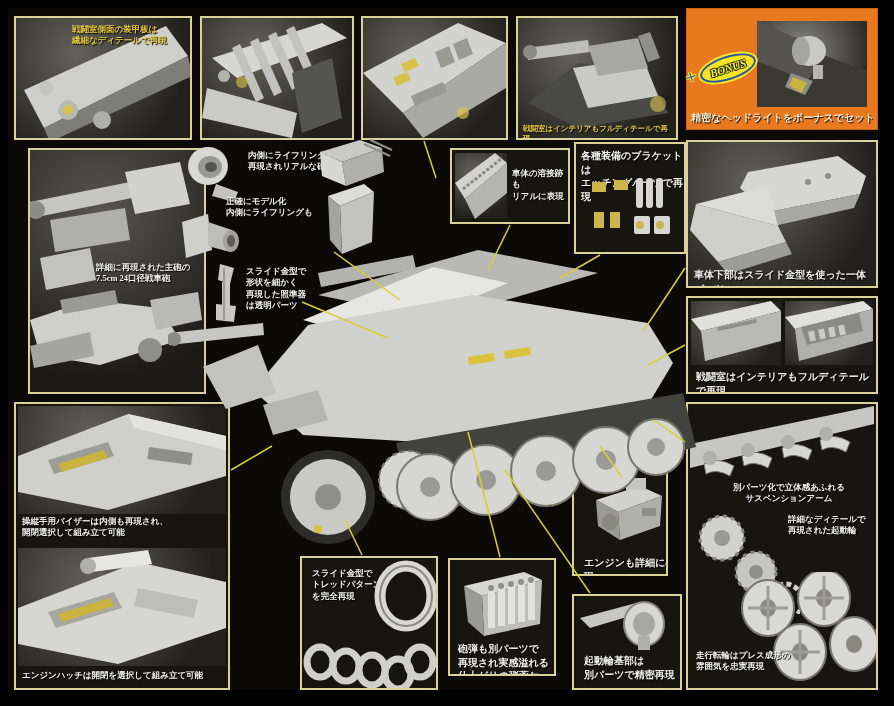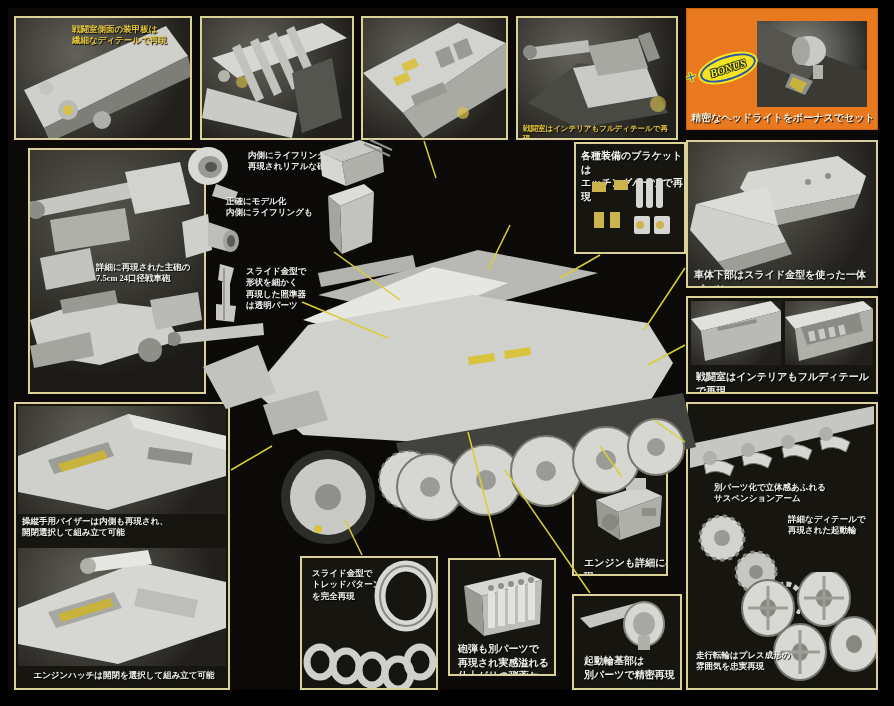--- a/index.html
+++ b/index.html
@@ -181,20 +181,31 @@
           <polygon points="6,42 26,44 24,60 6,58"></polygon>
         </g>
         <line x1="14" y1="6" x2="14" y2="58" stroke="#9a9a94" stroke-width="2"></line>
       </svg>
   </div>
   <div class="cap" style="left:246px;top:266px;width:90px;">スライド金型で
 形状を細かく
 再現した照準器
 は透明パーツ</div>
 
+  <div class="box" style="left:450px;top:148px;width:120px;height:76px;">
+    <div class="photo" style="left:3px;top:3px;width:52px;height:66px;">
+      <svg viewBox="0 0 52 66">
+          <polygon points="0,30 40,0 52,10 10,46" fill="#d2d2ce"></polygon>
+          <polygon points="10,46 52,10 52,40 20,66" fill="#b5b5af"></polygon>
+          <line x1="8" y1="36" x2="46" y2="6" stroke="#88887f" stroke-width="3" stroke-dasharray="3,2"></line>
+        </svg>
+    </div>
+    <div class="cap" style="left:60px;top:18px;width:58px;">車体の溶接跡も
+リアルに表現</div>
+  </div>
 
   <div class="box" style="left:574px;top:142px;width:112px;height:112px;">
     <div class="cap s" style="left:5px;top:5px;width:102px;">各種装備のブラケットは
 エッチングパーツで再現</div>
     <div class="photo" style="left:6px;top:34px;width:96px;height:70px;background:none;">
       <svg viewBox="0 0 96 70">
           <g fill="#cbb44a">
             <rect x="10" y="4" width="14" height="10"></rect>
             <rect x="32" y="2" width="14" height="10"></rect>
             <rect x="12" y="34" width="10" height="16"></rect>
@@ -263,21 +274,21 @@
             <path d="M130 34 q14 -8 30 2 l-4 10 q-14 -8 -24 -2 z"></path>
           </g>
           <g fill="#b0b0aa">
             <circle cx="20" cy="52" r="7"></circle>
             <circle cx="58" cy="44" r="7"></circle>
             <circle cx="98" cy="36" r="7"></circle>
             <circle cx="136" cy="28" r="7"></circle>
           </g>
         </svg>
     </div>
-    <div class="cap" style="left:26px;top:78px;width:150px;">別パーツ化で立体感あふれる
+    <div class="cap" style="left:26px;top:78px;width:150px;text-align:center;">別パーツ化で立体感あふれる
 サスペンションアーム</div>
     <div class="photo" style="left:2px;top:106px;width:110px;height:104px;background:none;">
       <svg viewBox="0 0 110 104">
           <circle cx="32" cy="28" r="22" fill="#d2d2ce" stroke="#88887f" stroke-width="3" stroke-dasharray="4,4"></circle>
           <circle cx="32" cy="28" r="8" fill="#9a9a94"></circle>
           <circle cx="66" cy="62" r="20" fill="#c6c6c2" stroke="#88887f" stroke-width="3" stroke-dasharray="4,4"></circle>
           <circle cx="66" cy="62" r="7" fill="#8f8f89"></circle>
           <ellipse cx="96" cy="92" rx="16" ry="18" fill="none" stroke="#cfcfcb" stroke-width="5" stroke-dasharray="5,3"></ellipse>
         </svg>
     </div>
@@ -326,21 +337,21 @@
     <div class="photo" style="left:2px;top:144px;width:208px;height:118px;">
       <svg viewBox="0 0 208 118">
           <polygon points="0,60 120,14 208,34 208,80 100,116 0,96" fill="#d6d6d2"></polygon>
           <polygon points="70,10 130,2 134,16 74,24" fill="#e6e6e2"></polygon>
           <circle cx="70" cy="18" r="8" fill="#b0b0aa"></circle>
           <polygon points="30,64 96,44 104,60 38,80" fill="#a8a8a2"></polygon>
           <polygon points="40,66 92,50 96,58 44,74" fill="#c7b33e"></polygon>
           <polygon points="120,40 180,52 176,70 116,58" fill="#bdbdb9"></polygon>
         </svg>
     </div>
-    <div class="cap" style="left:6px;top:266px;width:204px;text-align:center;">エンジンハッチは開閉を選択して組み立て可能</div>
+    <div class="cap" style="left:6px;top:266px;width:204px;">エンジンハッチは開閉を選択して組み立て可能</div>
   </div>
 
   <div class="box" style="left:300px;top:556px;width:138px;height:134px;">
     <div class="cap" style="left:10px;top:10px;width:84px;">スライド金型で
 トレッドパターン
 を完全再現</div>
     <div class="photo" style="left:0;top:0;width:134px;height:130px;background:none;">
       <svg viewBox="0 0 134 130">
           <ellipse cx="104" cy="38" rx="26" ry="30" fill="none" stroke="#d8d8d4" stroke-width="11"></ellipse>
           <ellipse cx="104" cy="38" rx="26" ry="30" fill="none" stroke="#88887f" stroke-width="2"></ellipse>

